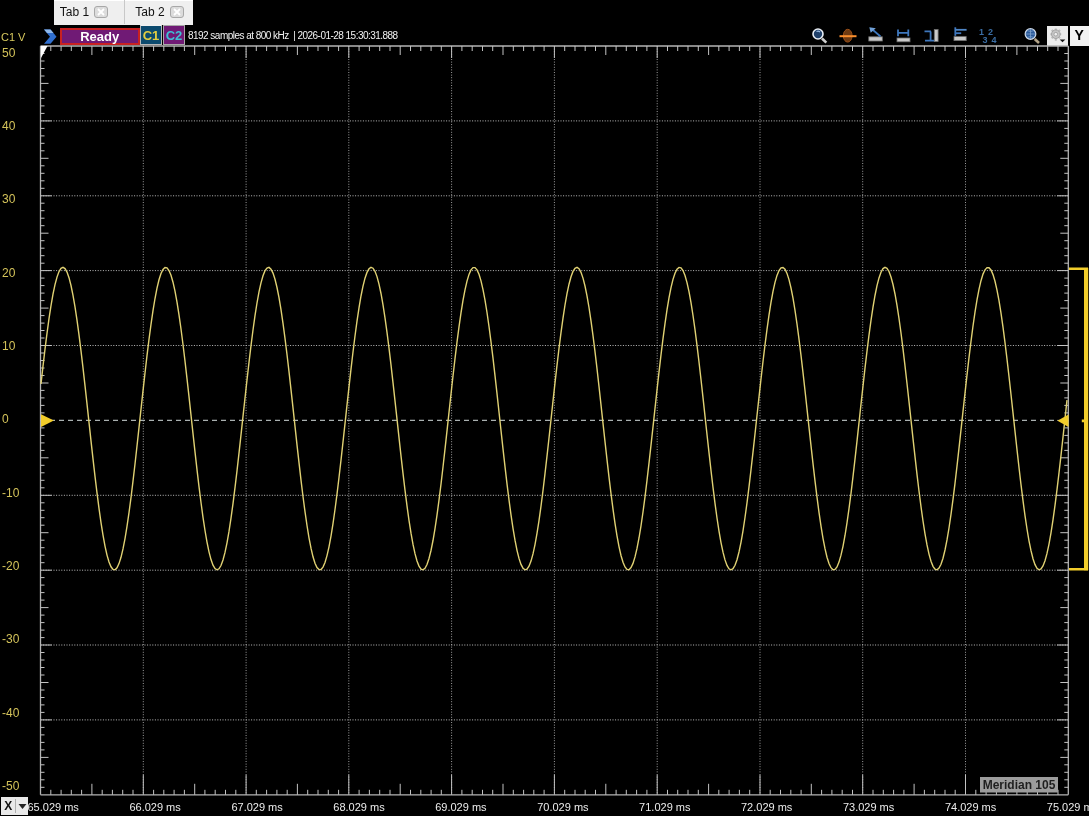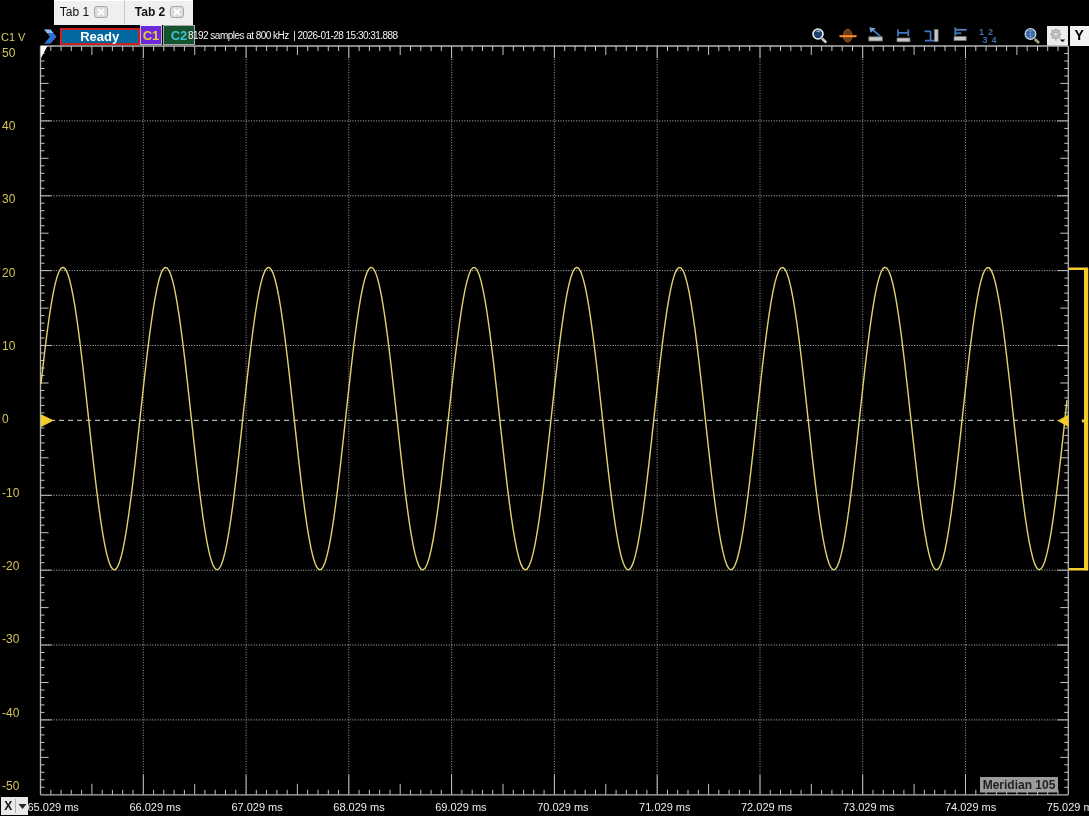--- a/index.html
+++ b/index.html
@@ -2,39 +2,39 @@
 <html><head><meta charset="utf-8"><style>
 html,body{margin:0;padding:0;width:1089px;height:816px;background:#000;overflow:hidden;}
 body{font-family:"Liberation Sans",sans-serif;position:relative;}
 .abs{position:absolute;}
 
 #tabbar{left:54px;top:0;width:139px;height:25px;background:#efefef;border-top:1px solid #fff;box-sizing:border-box;}
 .tab{position:absolute;top:0;height:24px;display:flex;align-items:center;justify-content:center;font-size:12px;color:#111;}
 .tabx{display:inline-block;width:14px;height:12px;margin-left:5px;background:#dcdcdc;border:1px solid #a8a8a8;border-radius:3px;position:relative;box-sizing:border-box;}
 
 #c1v{left:1px;top:31px;color:#d8c95e;font-size:11px;text-align:center;}
-#ready{left:60px;top:27.5px;width:79.5px;height:17.5px;box-sizing:border-box;border:2px solid #c92121;background:#0369a1;color:#fff;font-weight:bold;font-size:13px;text-align:center;line-height:13.5px;}
-#c1b{left:140px;top:25px;width:22px;height:20px;background:#6d28d9;border:1px solid #b8b8b8;border-top:1px solid #f2f2f2;color:#e3ce41;font-weight:bold;font-size:13px;text-align:center;line-height:19px;box-sizing:border-box;}
-#c2b{left:163px;top:25px;width:32px;height:20px;background:#14532d;border:1px solid #a8a8a8;color:#3fc0d6;font-weight:bold;font-size:13px;text-align:center;line-height:19px;box-sizing:border-box;}
+#ready{left:60px;top:27.5px;width:79.5px;height:17.5px;box-sizing:border-box;border:2px solid #c92121;background:#701a75;color:#fff;font-weight:bold;font-size:13px;text-align:center;line-height:13.5px;}
+#c1b{left:140px;top:25px;width:22px;height:20px;background:#0c4a6e;border:1px solid #b8b8b8;border-top:1px solid #f2f2f2;color:#e3ce41;font-weight:bold;font-size:13px;text-align:center;line-height:19px;box-sizing:border-box;}
+#c2b{left:163px;top:25px;width:22px;height:20px;background:#701a75;border:1px solid #a8a8a8;color:#3fc0d6;font-weight:bold;font-size:13px;text-align:center;line-height:19px;box-sizing:border-box;}
 #info{left:188px;top:30px;color:#f2f2f2;font-size:10px;letter-spacing:-0.53px;}
 #gearbtn{left:1047px;top:26px;width:21px;height:19.5px;background:#ececec;}
 #ybtn{left:1069.5px;top:26px;width:19.5px;height:19.5px;background:#f2f2f2;color:#000;font-weight:bold;font-size:14px;text-align:center;line-height:19px;}
 #xbtn{left:1px;top:797px;width:27px;height:18px;background:#e9e9e9;display:flex;align-items:center;}
 #xbtn .x{width:15px;text-align:center;font-weight:bold;font-size:12px;color:#111;border-right:1px solid #b0b0b0;}
 .ylab{fill:#d4c35a;font-size:12px;font-family:"Liberation Sans",sans-serif;}
 .xlab{fill:#ececec;font-size:11px;text-anchor:middle;font-family:"Liberation Sans",sans-serif;}
 </style></head><body>
 
 <div class="abs" id="tabbar"></div>
 <div class="tab" style="left:54px;width:60px;">Tab 1<span class="tabx">
       <svg width="12" height="10" style="position:absolute;left:0;top:0">
         <path d="M3,2 L9,8 M9,2 L3,8" stroke="#fff" stroke-width="1.8"></path>
       </svg>
     </span></div>
-<div class="tab" style="left:124px;width:69px;border-left:1px solid #c8c8c8;font-weight:bold;">Tab 2<span class="tabx">
+<div class="tab" style="left:124px;width:69px;border-left:1px solid #c8c8c8;">Tab 2<span class="tabx">
       <svg width="12" height="10" style="position:absolute;left:0;top:0">
         <path d="M3,2 L9,8 M9,2 L3,8" stroke="#fff" stroke-width="1.8"></path>
       </svg>
     </span></div>
 
 <div class="abs" id="c1v">C1 V</div>
 <div class="abs" id="ready">Ready</div>
 <div class="abs" id="c1b">C1</div>
 <div class="abs" id="c2b">C2</div>
 <div class="abs" id="info">8192 samples at 800 kHz&nbsp; | 2026-01-28 15:30:31.888</div>

